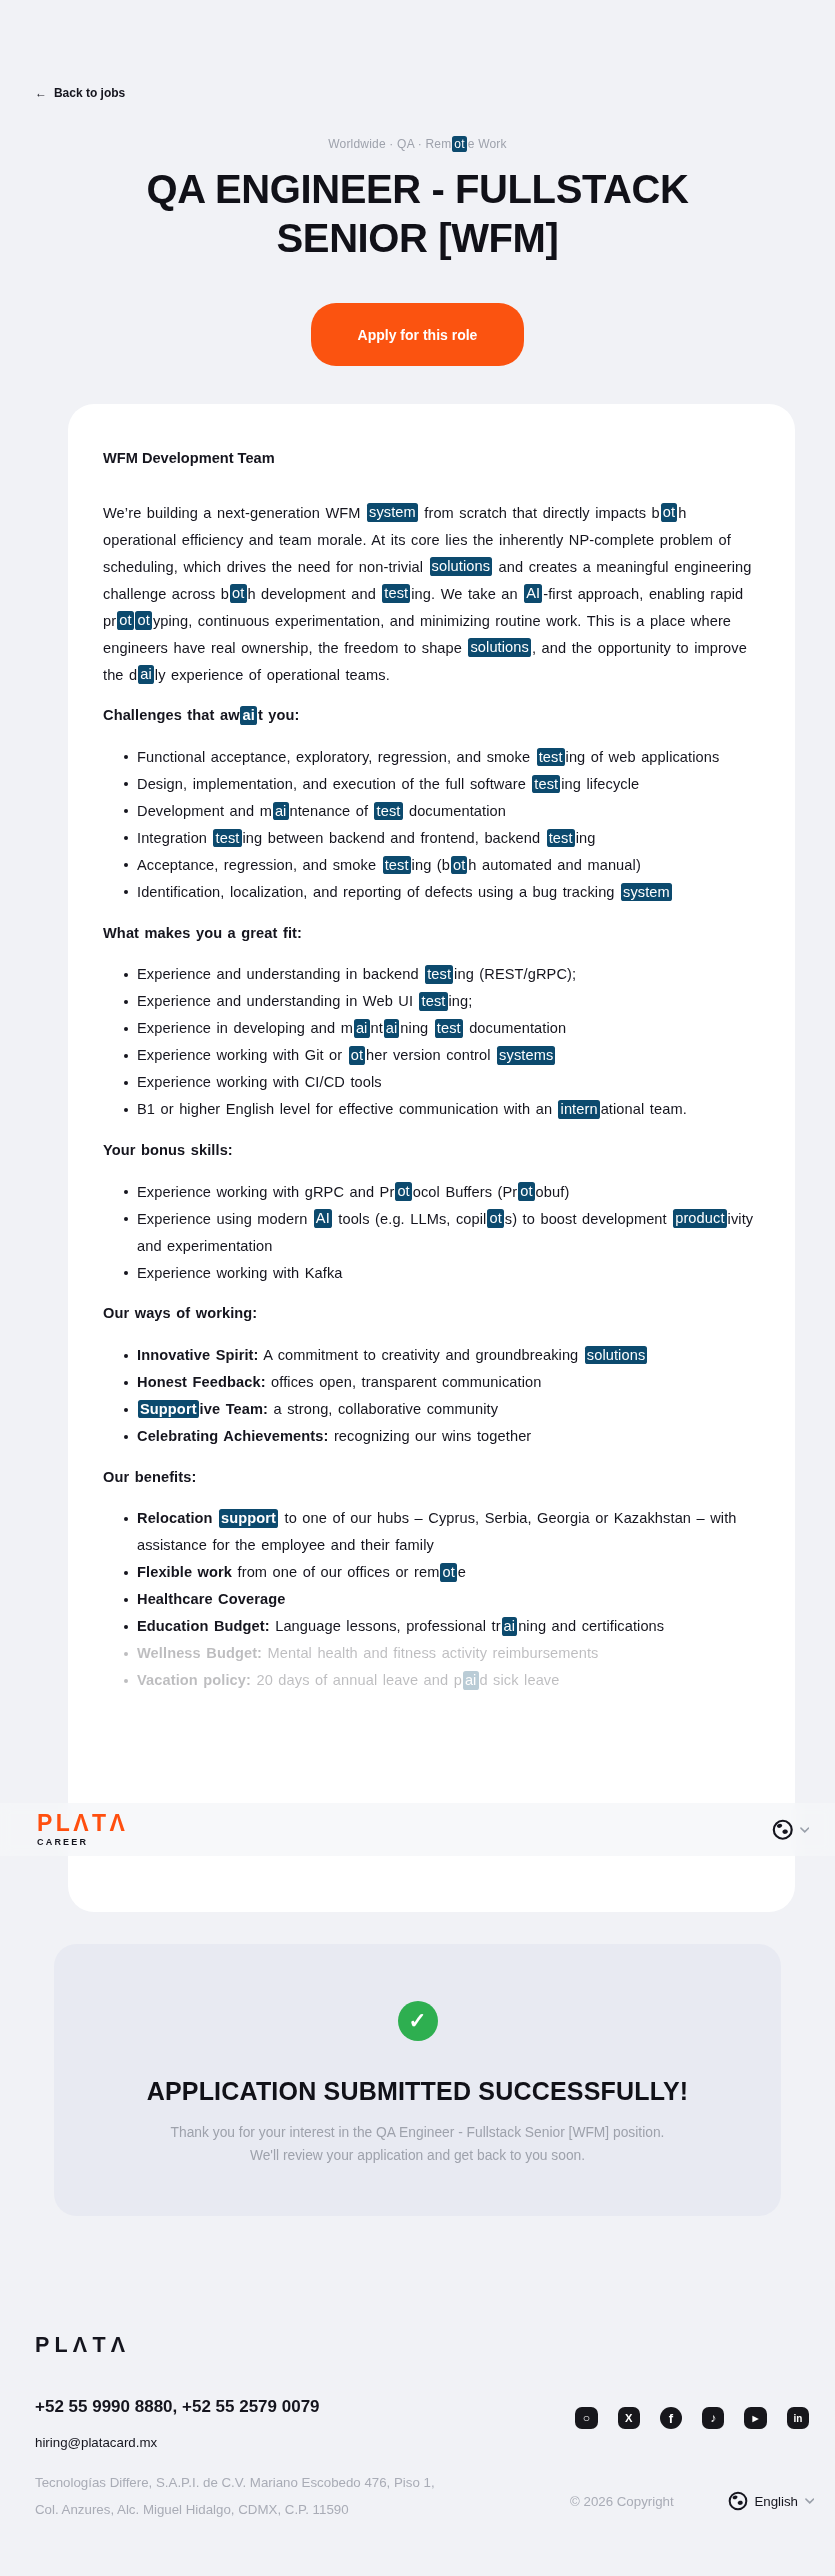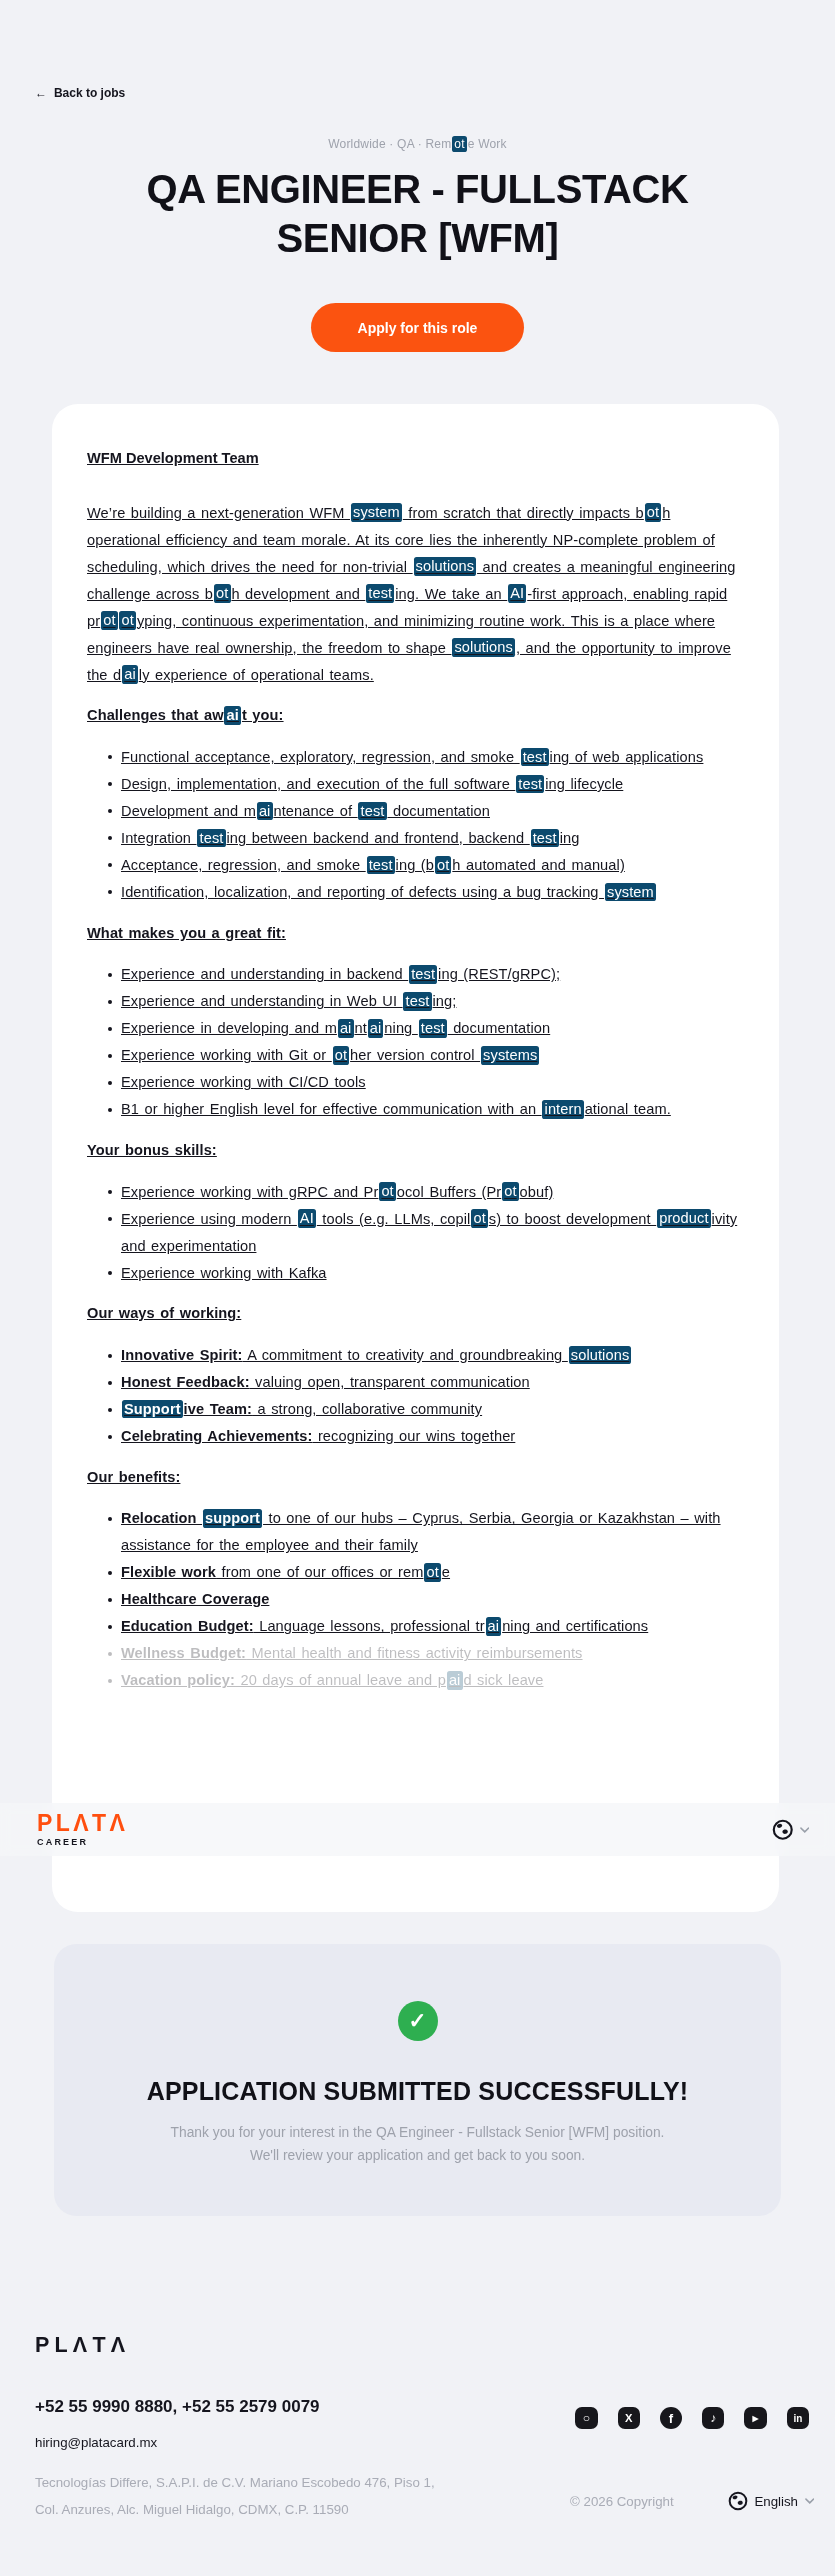--- a/index.html
+++ b/index.html
@@ -3,24 +3,24 @@
 <meta charset="utf-8">
 <style>
   html,body{margin:0;padding:0;background:#F1F2F6;font-family:"Liberation Sans",sans-serif;color:#15151E;}
   *{box-sizing:border-box;}
   .page{position:relative;width:835px;height:2576px;overflow:hidden;background:#F1F2F6;}
 
   
   .back{position:absolute;left:35px;top:86px;display:flex;align-items:center;gap:6.9px;font-size:12px;font-weight:700;color:#15151E;text-decoration:none;cursor:pointer;}
   .crumb{position:absolute;left:0;right:0;top:137px;text-align:center;font-size:12px;color:#9EA2AC;letter-spacing:0.2px;}
   .title{position:absolute;left:0;right:0;top:165px;margin:0;text-align:center;font-size:40px;line-height:49px;font-weight:800;letter-spacing:-0.4px;color:#111118;}
-  .apply{position:absolute;left:311px;top:303px;width:213px;height:49px;border:none;border-radius:25px;background:#FB5310;color:#fff;font-size:14px;font-weight:700;font-family:inherit;cursor:pointer;}
+  .apply{position:absolute;left:311px;top:303px;width:213px;height:63px;border:none;border-radius:25px;background:#FB5310;color:#fff;font-size:14px;font-weight:700;font-family:inherit;cursor:pointer;}
 
   
-  .card{position:absolute;left:52px;top:404px;width:727px;height:1508px;background:#fff;border-radius:26px;padding:41px 35px;overflow:hidden;z-index:1;text-decoration:underline;}
+  .card{position:absolute;left:68px;top:404px;width:727px;height:1508px;background:#fff;border-radius:26px;padding:41px 35px;overflow:hidden;z-index:1;}
   .card h2{margin:0;font-size:14.6px;font-weight:700;line-height:27px;}
   .card p,.card li,.card h3{font-size:14.6px;line-height:27px;letter-spacing:0.1px;word-spacing:1.3px;}
   .intro{margin:27.5px 0 10.3px;}
   .card h3{margin:13.8px 0 14.6px;font-weight:700;}
   .card ul{list-style:none;margin:0;padding:0 0 0 34px;}
   .card li{position:relative;}
   .card li::before{content:"";position:absolute;left:-13px;top:11.6px;width:3.9px;height:3.9px;border-radius:50%;background:#15151E;}
   .muted{opacity:.28;}
   .hl{background:#0c4a6e;color:#fff;border-radius:2.6px;padding:1.3px 2.1px;margin:0 0.9px;}
   .b{font-weight:700;}
@@ -97,21 +97,21 @@
         </ul>
         <h3><span>Your bonus skills:</span></h3>
         <ul>
           <li><span>Experience working with gRPC and Pr</span><span class="hl">ot</span><span>ocol Buffers (Pr</span><span class="hl">ot</span><span>obuf)</span></li>
           <li><span>Experience using modern </span><span class="hl">AI</span><span> tools (e.g. LLMs, copil</span><span class="hl">ot</span><span>s) to boost development </span><span class="hl">product</span><span>ivity and experimentation</span></li>
           <li><span>Experience working with Kafka</span></li>
         </ul>
         <h3><span>Our ways of working:</span></h3>
         <ul>
           <li><span class="b">Innovative Spirit:</span><span> A commitment to creativity and groundbreaking </span><span class="hl">solutions</span></li>
-          <li><span class="b">Honest Feedback:</span><span> valuing open, transparent communication</span></li>
+          <li><span class="b">Honest Feedback:</span><span> offices open, transparent communication</span></li>
           <li><span class="hl b">Support</span><span class="b">ive Team:</span><span> a strong, collaborative community</span></li>
           <li><span class="b">Celebrating Achievements:</span><span> recognizing our wins together</span></li>
         </ul>
         <h3><span>Our benefits:</span></h3>
         <ul>
           <li><span class="b">Relocation </span><span class="hl b">support</span><span> to one of our hubs – Cyprus, Serbia, Georgia or Kazakhstan – with assistance for the employee and their family</span></li>
           <li><span class="b">Flexible work</span><span> from one of our offices or rem</span><span class="hl">ot</span><span>e</span></li>
           <li><span class="b">Healthcare Coverage</span></li>
           <li><span class="b">Education Budget:</span><span> Language lessons, professional tr</span><span class="hl">ai</span><span>ning and certifications</span></li>
           <li class="muted"><span class="b">Wellness Budget:</span><span> Mental health and fitness activity reimbursements</span></li>

